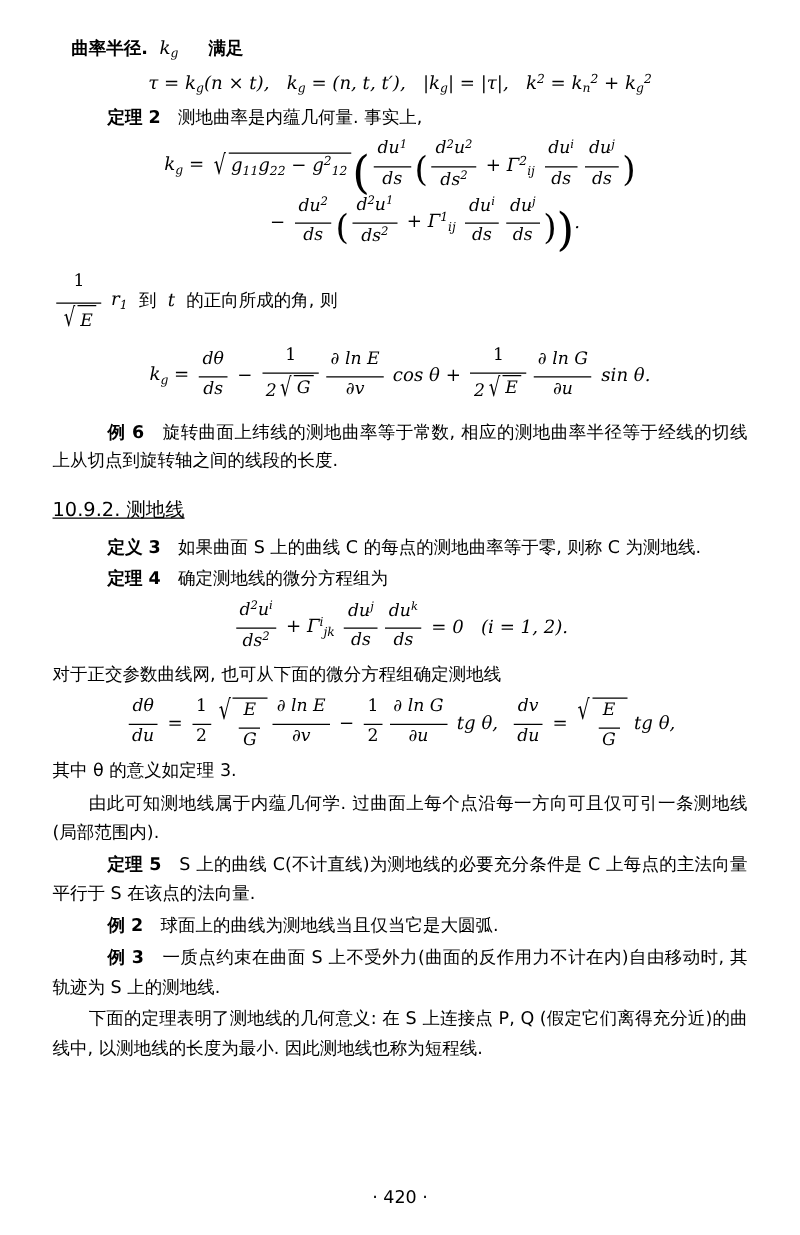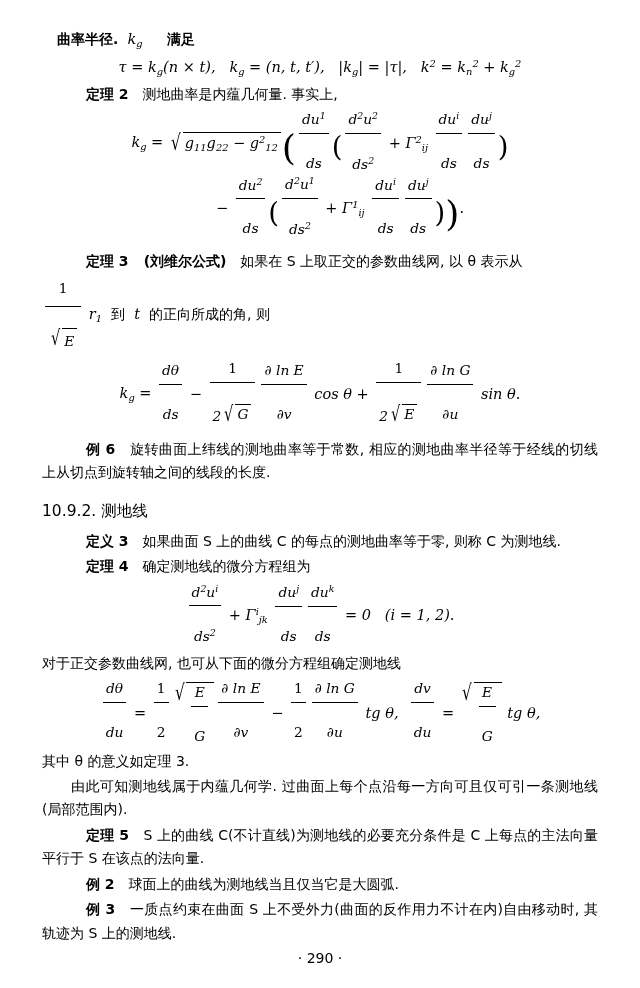--- a/index.html
+++ b/index.html
@@ -75,21 +75,20 @@
     top: -0.15em;
   }
   .frac .num {
     border-bottom: 1px solid #000;
     padding: 0 3px 6px 3px;
     font-size: 0.95em;
   }
   .frac .den {
     padding: 1px 3px 0 3px;
     font-size: 0.95em;
-    margin-top: 20px;
   }
   .sqrt {
     display: inline-flex;
     align-items: stretch;
     margin: 0 1px;
   }
   .sqrt .rad {
     font-size: 1.5em;
     line-height: 1;
     transform: scaleX(0.7);
@@ -119,20 +118,21 @@
     position: relative;
     top: 0.15em;
     font-style: normal;
   }
   h2.section {
     font-family: "DejaVu Sans", sans-serif;
     font-size: 15.5px;
     font-weight: normal;
     margin: 16px 0 8px 0;
     text-indent: 0;
+    text-decoration: underline;
   }
   .pagenum {
     position: absolute;
     left: 0;
     right: 0;
     bottom: 22px;
     text-align: center;
     font-size: 14px;
     font-family: "DejaVu Sans", sans-serif;
   }
@@ -214,24 +214,20 @@
             <span class="den">ds</span>
           </span>
         <span class="paren-big">)</span>
         <span class="paren-huge">)</span>
         <span class="math">.</span>
       </div>
     </div>
 
     <div class="spacer-sm"></div>
 
-    <p class="ind">
-      <span class="cnb">定理 3</span><span class="cnb">(刘维尔公式)</span>
-      &nbsp;&nbsp;<span class="cn">如果在 S 上取正交的参数曲线网, 以 θ 表示从</span>
-    </p>
     <p class="noind" style="display:flex; align-items:center; margin-top:4px;">
       <span class="frac" style="top:0;">
           <span class="num" style="font-style:normal;">1</span>
           <span class="den"><span class="sqrt">
               <span class="rad">√</span>
               <span class="body math">E</span>
             </span></span>
         </span>
       <span class="math">&nbsp;r<sub>1</sub>&nbsp;</span>
       <span class="cn">&nbsp;到&nbsp;</span>
@@ -380,18 +376,21 @@
     <p class="ind">
       <span class="cnb">例 2</span>
       &nbsp;&nbsp;<span class="cn">球面上的曲线为测地线当且仅当它是大圆弧.</span>
     </p>
 
     <p class="ind">
       <span class="cnb">例 3</span>
       &nbsp;&nbsp;<span class="cn">一质点约束在曲面 S 上不受外力(曲面的反作用力不计在内)自由移动时, 其轨迹为 S 上的测地线.</span>
     </p>
 
+    <p class="ind">
+      <span class="cn">下面的定理表明了测地线的几何意义: 在 S 上连接点 P, Q (假定它们离得充分近)的曲线中, 以测地线的长度为最小. 因此测地线也称为短程线.</span>
+    </p>
 
 
   </div>
 
-  <div class="pagenum">· 290 ·</div>
+  <div class="pagenum">· 420 ·</div>
 </div>
 
 </body></html>

